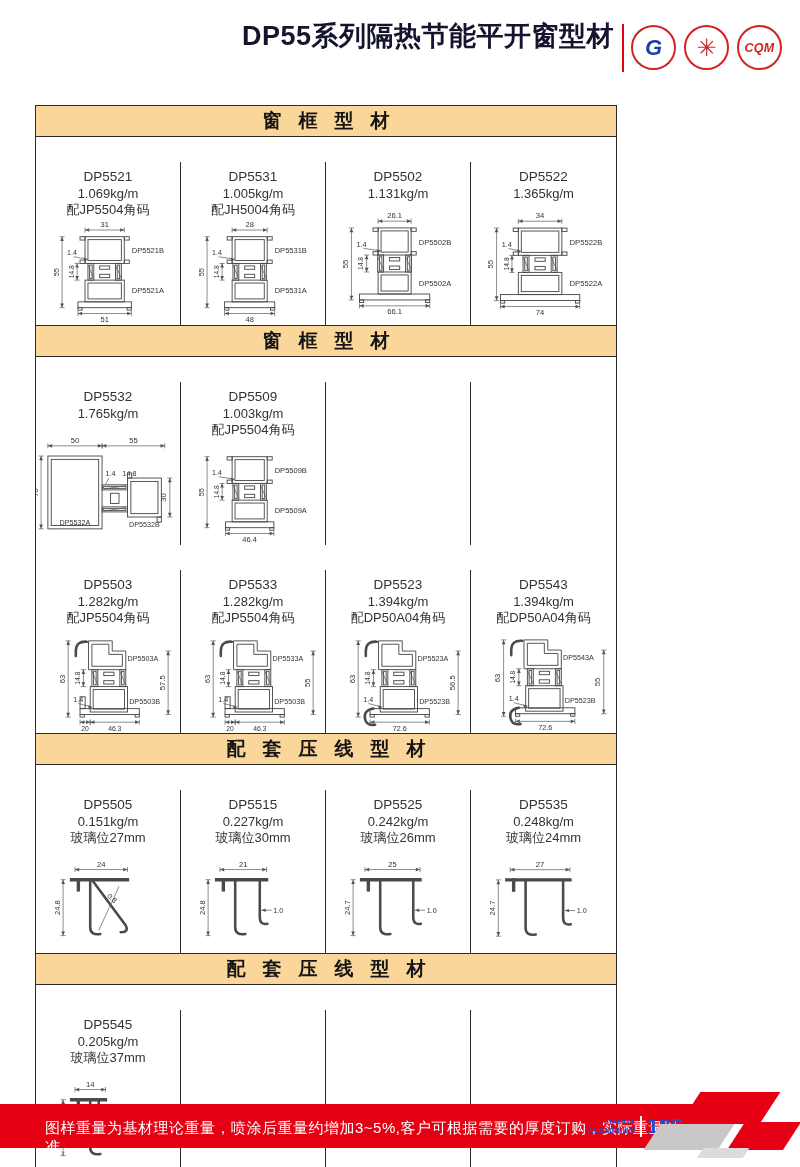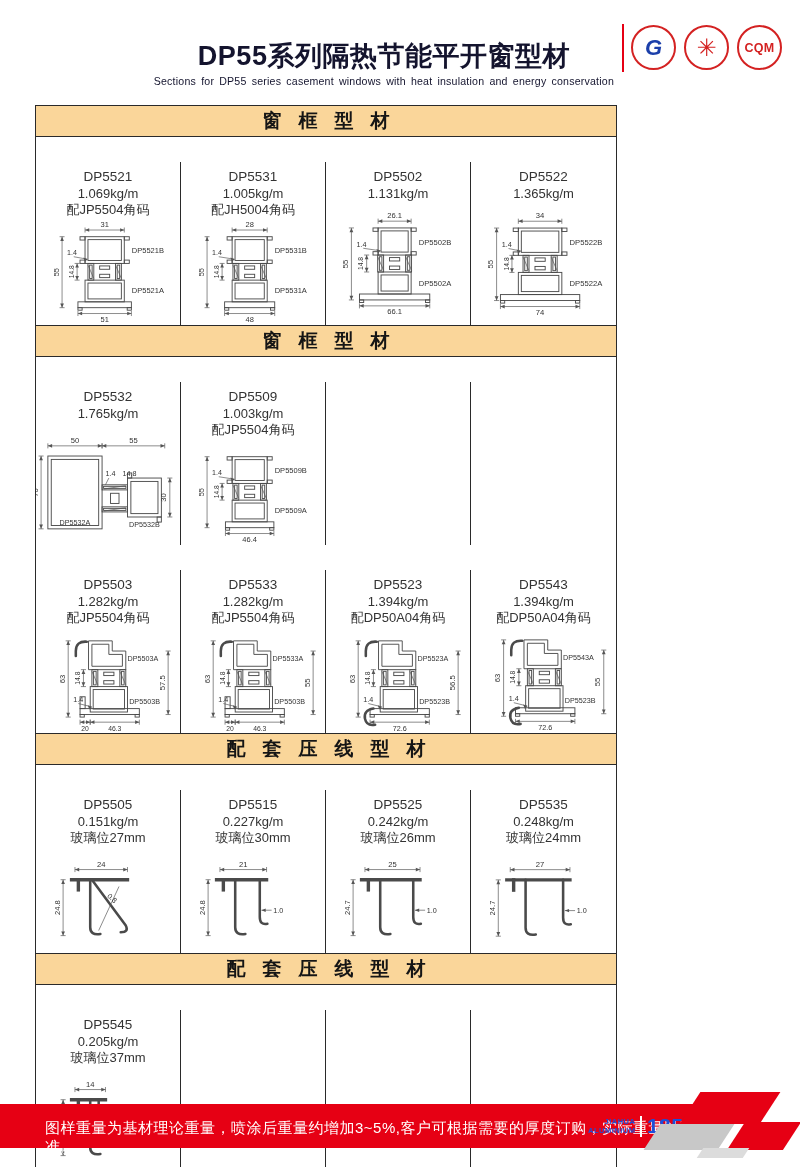--- a/index.html
+++ b/index.html
@@ -1,30 +1,30 @@
 <!DOCTYPE html>
 <html><head>
 <meta charset="utf-8">
 <style>
   html,body{margin:0;padding:0;}
   body{width:800px;height:1167px;position:relative;background:#fff;
        font-family:"Liberation Sans","DejaVu Sans",sans-serif;overflow:hidden;}
 
   
   .page-header{position:absolute;top:16px;left:0;right:0;height:66px;}
-  .titles{position:absolute;right:186px;top:6px;text-align:center;color:#14142e;margin-top:20px;}
+  .titles{position:absolute;right:186px;top:6px;text-align:left;color:#14142e;}
   .title-cn{font-size:27px;font-weight:bold;letter-spacing:.5px;line-height:1.1;}
   .title-en{font-size:10.6px;margin-top:3px;letter-spacing:.2px;word-spacing:2px;}
   .hdr-div{position:absolute;right:176px;top:8px;width:2.5px;height:48px;background:#e60014;}
   .logos{position:absolute;right:18px;top:9px;display:flex;gap:8px;}
   .logo{width:45px;height:45px;border-radius:50%;border:2.5px solid #d42222;background:#fff;
         display:flex;align-items:center;justify-content:center;box-sizing:border-box;}
   .logo-g{color:#1b3faa;font-size:22px;font-weight:bold;font-style:italic;}
   .logo-flower{color:#d42222;font-size:24px;}
-  .logo-cqm{color:#d42222;font-size:12.5px;font-weight:bold;letter-spacing:.3px;}
+  .logo-cqm{color:#d42222;font-size:12.5px;font-weight:bold;letter-spacing:.3px;font-style:italic;}
 
   
   .sheet{position:absolute;left:35px;top:105px;width:582px;border:1.5px solid #2a2a2a;box-sizing:border-box;}
   .sec-head{height:30px;background:#fad69a;border-top:1px solid #2a2a2a;border-bottom:1px solid #2a2a2a;
             display:flex;align-items:center;justify-content:center;
             font-size:19px;font-weight:bold;color:#151515;letter-spacing:17px;text-indent:17px;}
   .sheet > .sec-head:first-child{border-top:none;}
   .row{display:grid;grid-template-columns:repeat(4,1fr);height:163px;margin-top:25px;}
   .cell{border-right:1px solid #2a2a2a;display:flex;flex-direction:column;align-items:center;
         padding-top:6px;box-sizing:border-box;overflow:hidden;min-width:0;}
@@ -54,21 +54,20 @@
   .dec.red{background:#e60014;}
   .dec.gray{background:#c8c8c8;}
   .dec.lgray{background:#dcdcdc;}
 </style>
 </head>
 <body>
 
 <div class="page-header">
   <div class="titles">
     <div class="title-cn">DP55系列隔热节能平开窗型材</div>
-    <div class="title-en">Sections for DP55 series casement windows with heat insulation and energy conservation</div>
   </div>
   <div class="hdr-div"></div>
   <div class="logos">
     <div class="logo">
       <span class="logo-g">G</span>
       </div>
     <div class="logo">
       <span class="logo-flower">✳</span>
       </div>
     <div class="logo">

